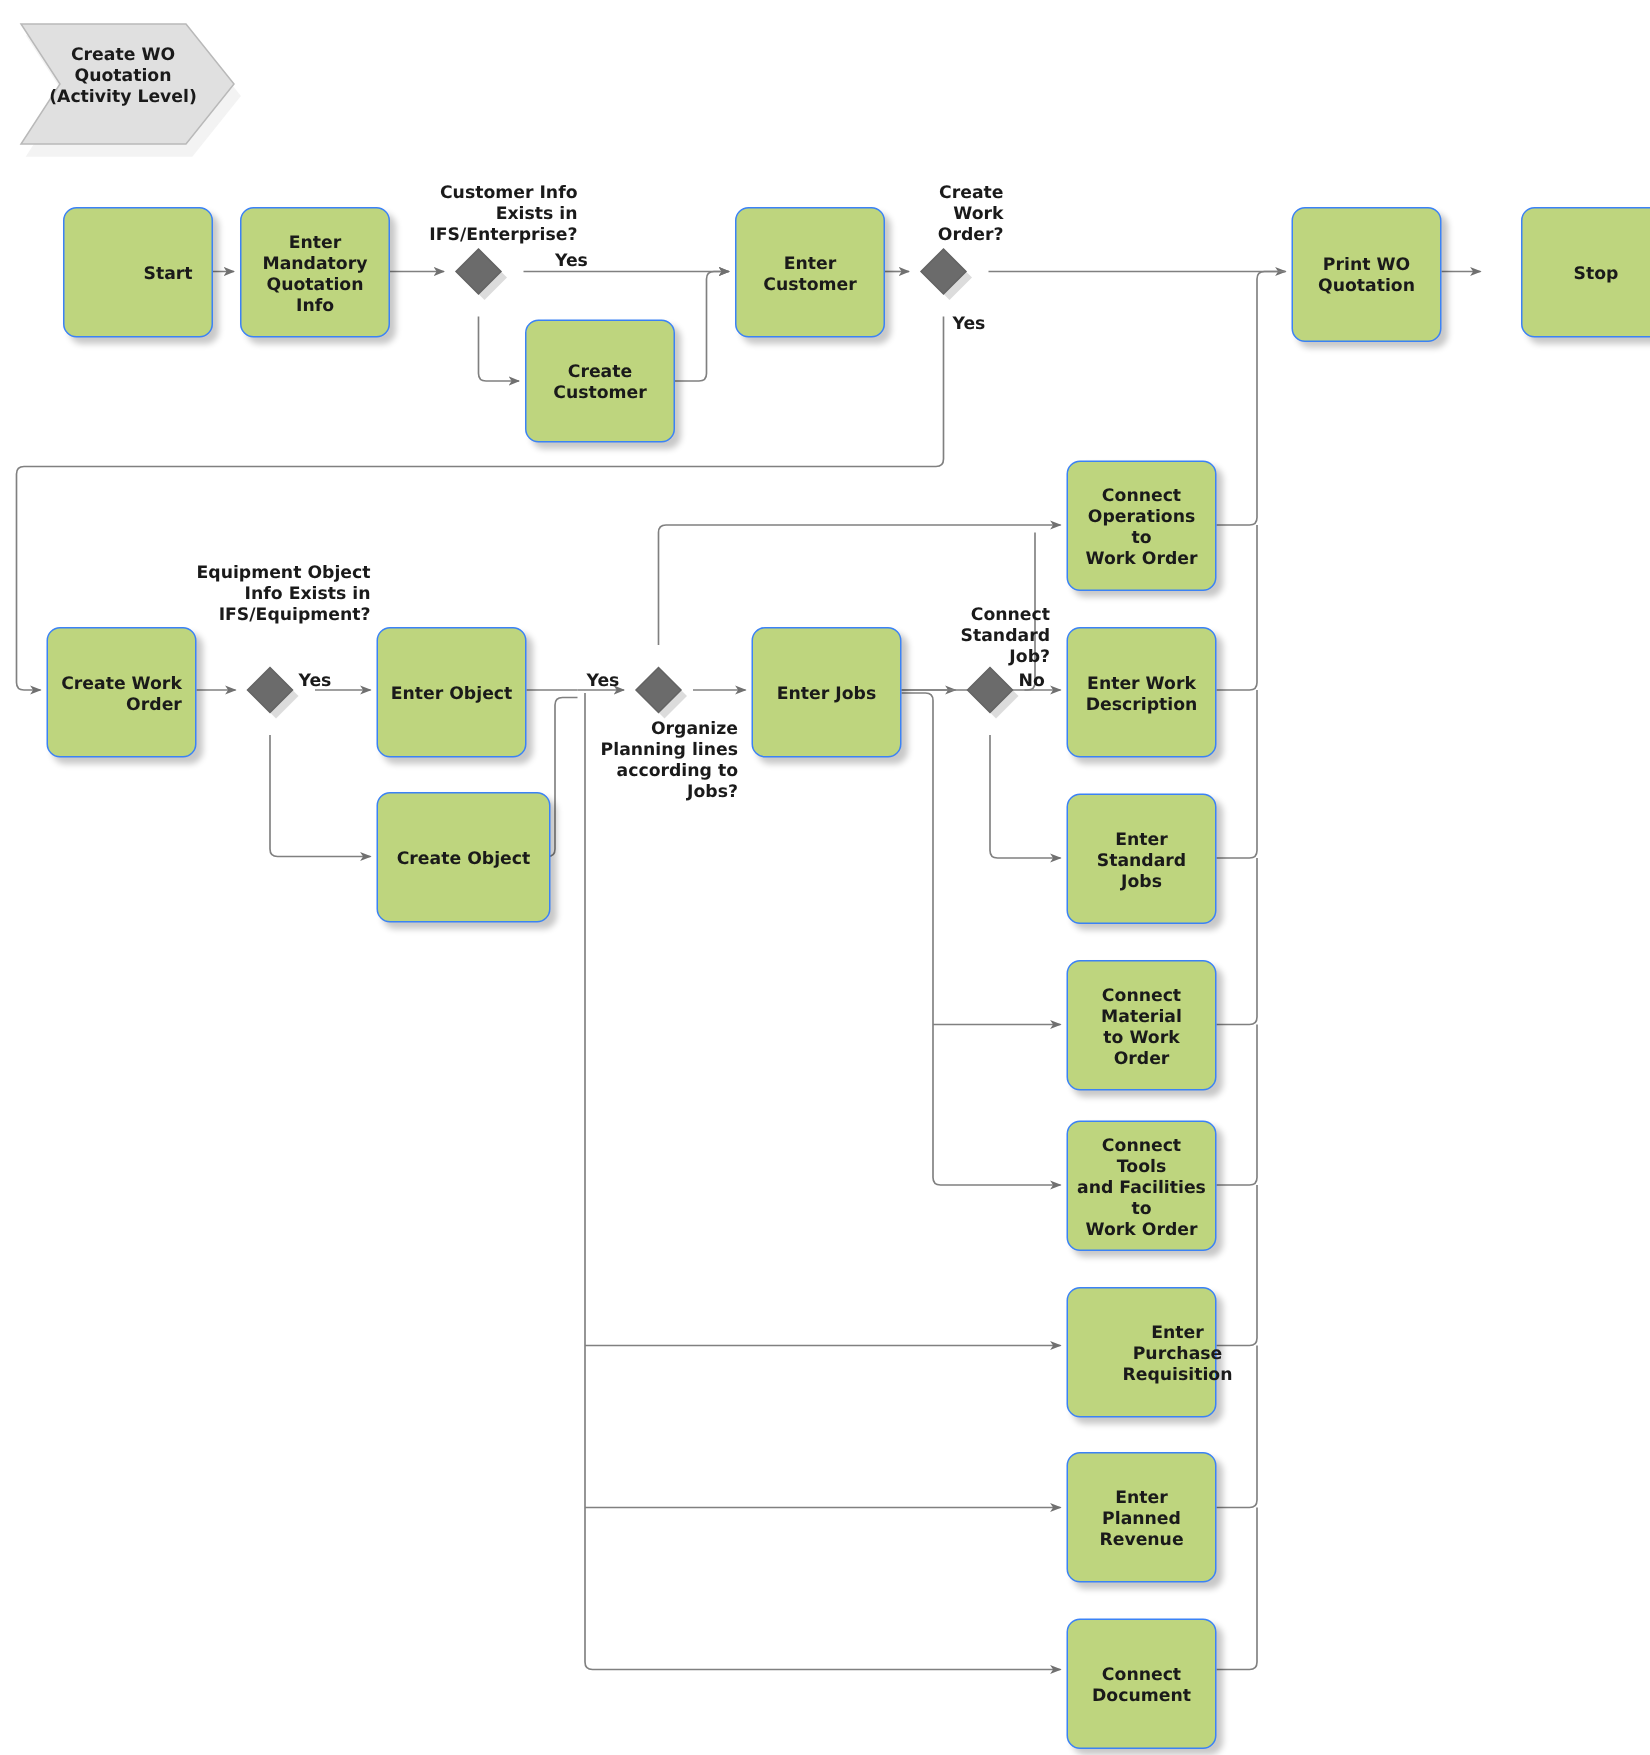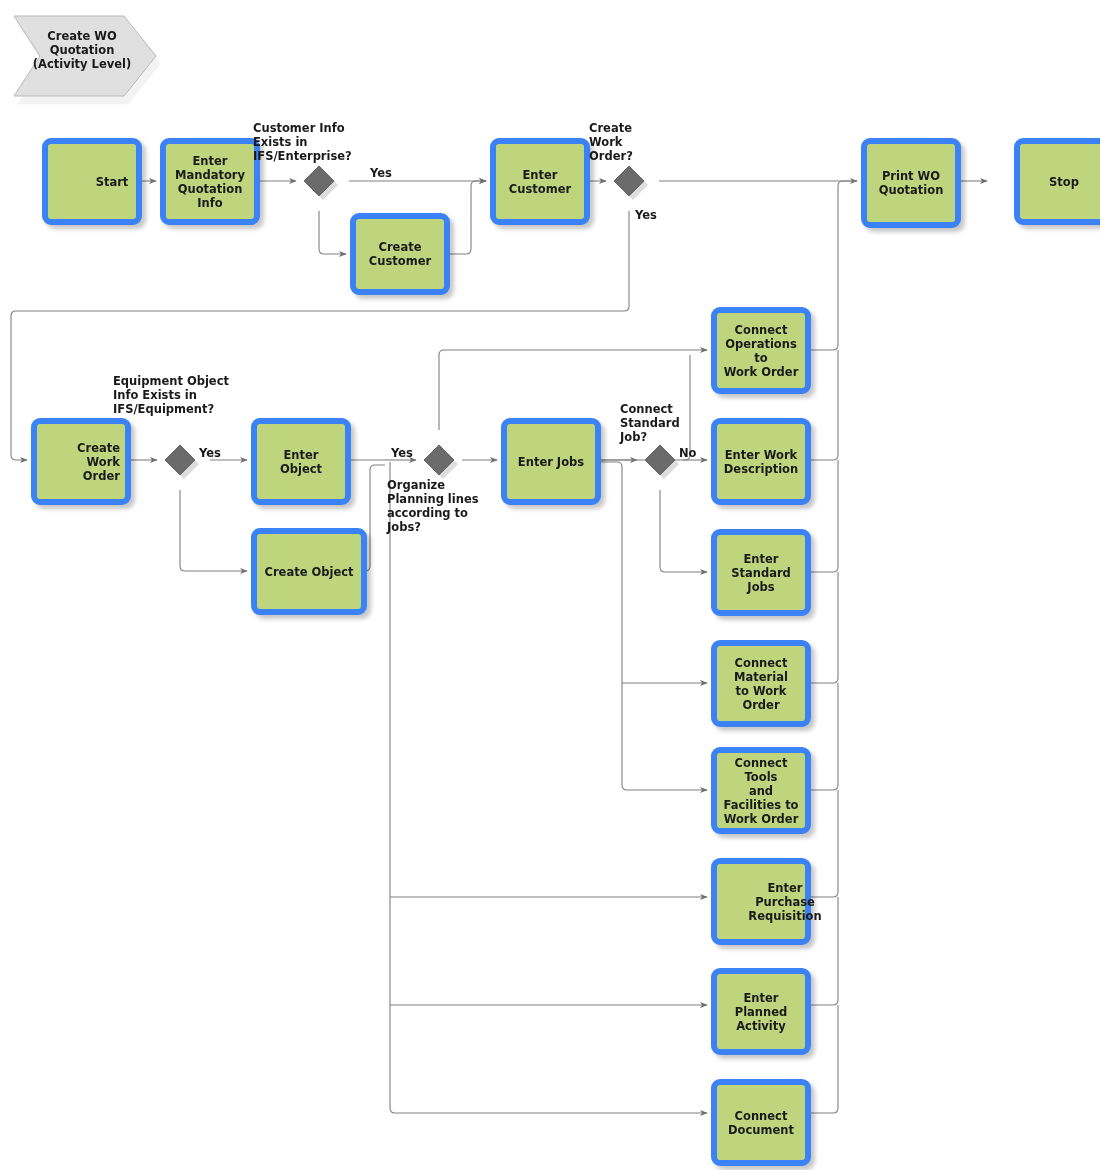--- a/index.html
+++ b/index.html
@@ -1,28 +1,28 @@
 <!DOCTYPE html>
 <html><head>
 <meta charset="utf-8">
 <style>
   html,body{margin:0;padding:0;background:#ffffff;}
   body{font-family:"DejaVu Sans",sans-serif;}
   #canvas{position:relative;width:1100px;height:1170px;background:#ffffff;overflow:hidden;font-weight:bold;}
   svg.layer{position:absolute;left:0;top:0;width:1100px;height:1170px;pointer-events:none;}
   .node{position:absolute;box-sizing:border-box;display:flex;align-items:center;justify-content:center;text-align:center;}
-  .proc{background:#bed57e;border:6px solid #3b82f6;border-radius:9px;
+  .proc{background:#bed57e;border:1px solid #3b82f6;border-radius:9px;
         box-shadow:4px 4px 4px rgba(0,0,0,0.22);}
   .proc .lbl{font-size:11.5px;line-height:14px;color:#1a1a1a;padding:2px 5px;}
   .banner{position:absolute;}
   .banner .lbl{position:absolute;left:0;top:0;width:100%;height:100%;
         display:flex;align-items:center;justify-content:center;text-align:center;
         font-size:11.5px;line-height:14px;color:#1a1a1a;}
   .diamond{position:absolute;}
-  .elabel{position:absolute;font-size:11.5px;line-height:14px;color:#1a1a1a;text-align:left;white-space:pre;}
+  .elabel{position:absolute;font-size:11.5px;line-height:14px;color:#1a1a1a;text-align:right;white-space:pre;}
   .elabel.left{text-align:left;}
 </style>
 </head>
 <body>
 
 <div id="canvas">
 
   <svg class="layer" viewBox="0 0 1100 1170">
     <defs>
       <marker id="arrow" viewBox="0 0 10 10" refX="9" refY="5" markerWidth="7" markerHeight="7" orient="auto-start-reverse">
@@ -157,21 +157,21 @@
         <span class="lbl" style="white-space: pre-line;">Connect Tools
 and Facilities to
 Work Order</span>
       </div>
       <div class="node proc" style="left: 711px; top: 858px; width: 100px; height: 87px; padding-left: 48px;">
         <span class="lbl" style="white-space: pre-line;">Enter Purchase
 Requisition</span>
       </div>
       <div class="node proc" style="left: 711px; top: 968px; width: 100px; height: 87px;">
         <span class="lbl" style="white-space: pre-line;">Enter Planned
-Activity</span>
+Revenue</span>
       </div>
       <div class="node proc" style="left: 711px; top: 1079px; width: 100px; height: 87px;">
         <span class="lbl" style="white-space: pre-line;">Connect
 Document</span>
       </div>
     </div>
 
   <div id="decisions">
       <div class="diamond" style="left: 300px; top: 162px; width: 42px; height: 42px;"><svg width="42" height="42" viewBox="0 0 42 42">
           <polygon points="23,8 38,23 23,38 8,23" fill="#9a9a9a" opacity="0.35"></polygon>

